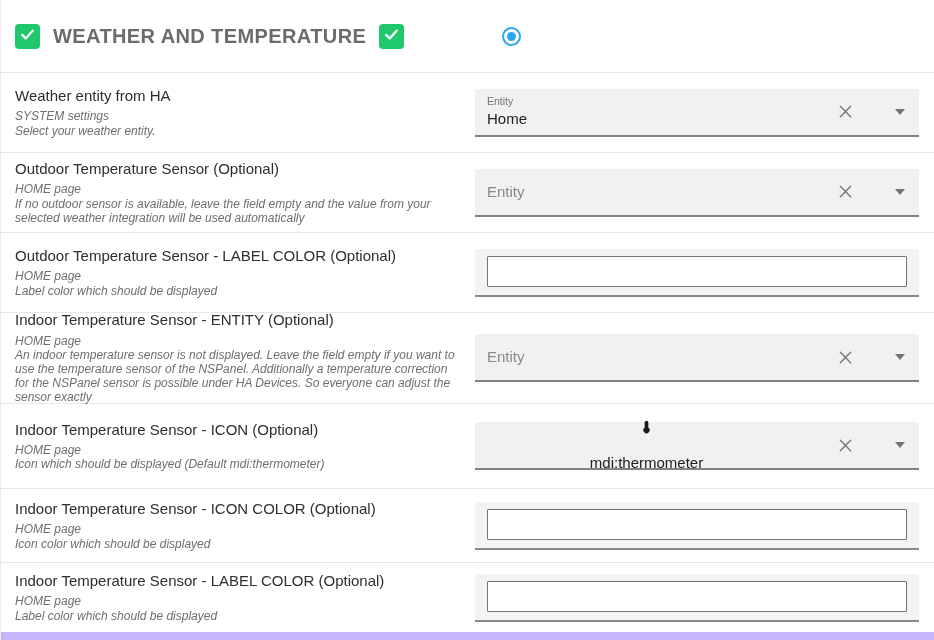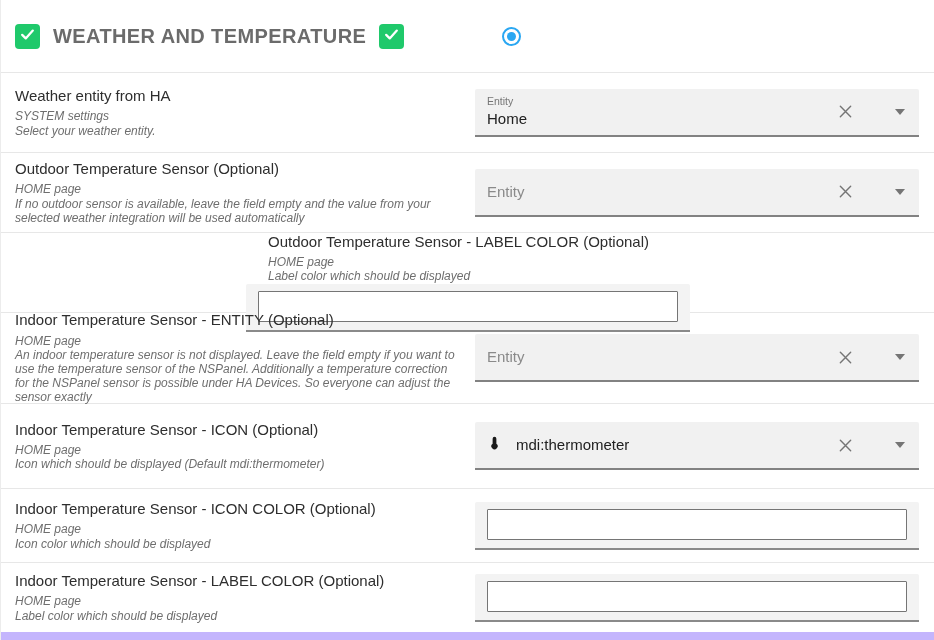--- a/index.html
+++ b/index.html
@@ -43,21 +43,21 @@
   .radio-dot { width: 9px; height: 9px; border-radius: 50%; background: #2aa7f2; }
 
   
   .row {
     display: flex; align-items: center;
     box-sizing: border-box;
     border-top: 1px solid #e7e7e7;
     padding: 0 14px;
     background: #fff;
   }
-  .r1 { height: 80px; align-items: center; } .r2 { height: 80px; } .r3 { height: 80px; flex-direction: column; }
+  .r1 { height: 80px; align-items: center; } .r2 { height: 80px; } .r3 { height: 80px; }
   .r4 { height: 91px; } .r5 { height: 85px; align-items: center; } .r6 { height: 74px; }
   .r7 { height: 70px; }
 
   .row-text { flex: 1; padding-right: 18px; max-width: 460px; box-sizing: border-box; }
   .row-title {
     font-size: 15px; color: #2e2e2e; margin-bottom: 5px; line-height: 1.15;
   }
   .row-subtitle, .row-description {
     font-size: 12px; font-style: italic; color: #6e6e6e; line-height: 1.18;
   }
@@ -72,21 +72,21 @@
     border-radius: 2px 2px 0 0;
     display: flex; align-items: center;
     padding: 0 12px;
     cursor: pointer;
     gap: 32px;
   }
   .select-content { flex: 1; display: flex; flex-direction: column; justify-content: center; overflow: hidden; }
   .float-label { font-size: 10.5px; color: #757575; margin-bottom: 2px; line-height: 1.1; }
   .field-value { font-size: 15px; color: #212121; line-height: 1.15; }
   .field-placeholder { font-size: 15px; color: #8a8a8a; line-height: 1.15; }
-  .icon-value-wrap { display: flex; align-items: center; gap: 14px; }
+  .icon-value-wrap { display: flex; align-items: center; gap: 14px; flex-direction: column; }
 
   .clear-icon { display: inline-flex; margin-right: 10px; cursor: pointer; flex-shrink: 0; }
   .arrow-icon {
     width: 0; height: 0; flex-shrink: 0;
     border-left: 5px solid transparent; border-right: 5px solid transparent;
     border-top: 6px solid #757575; cursor: pointer;
     margin-right: 2px;
   }
 
   

